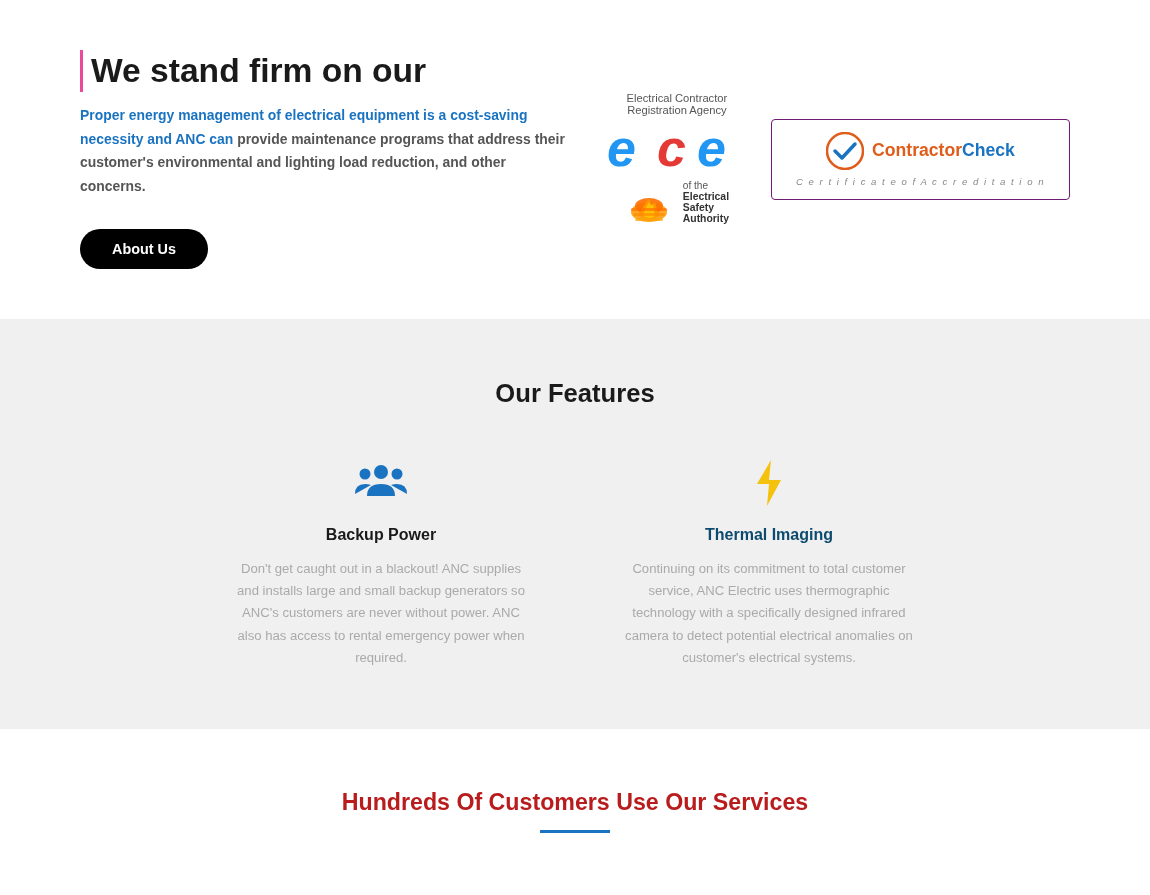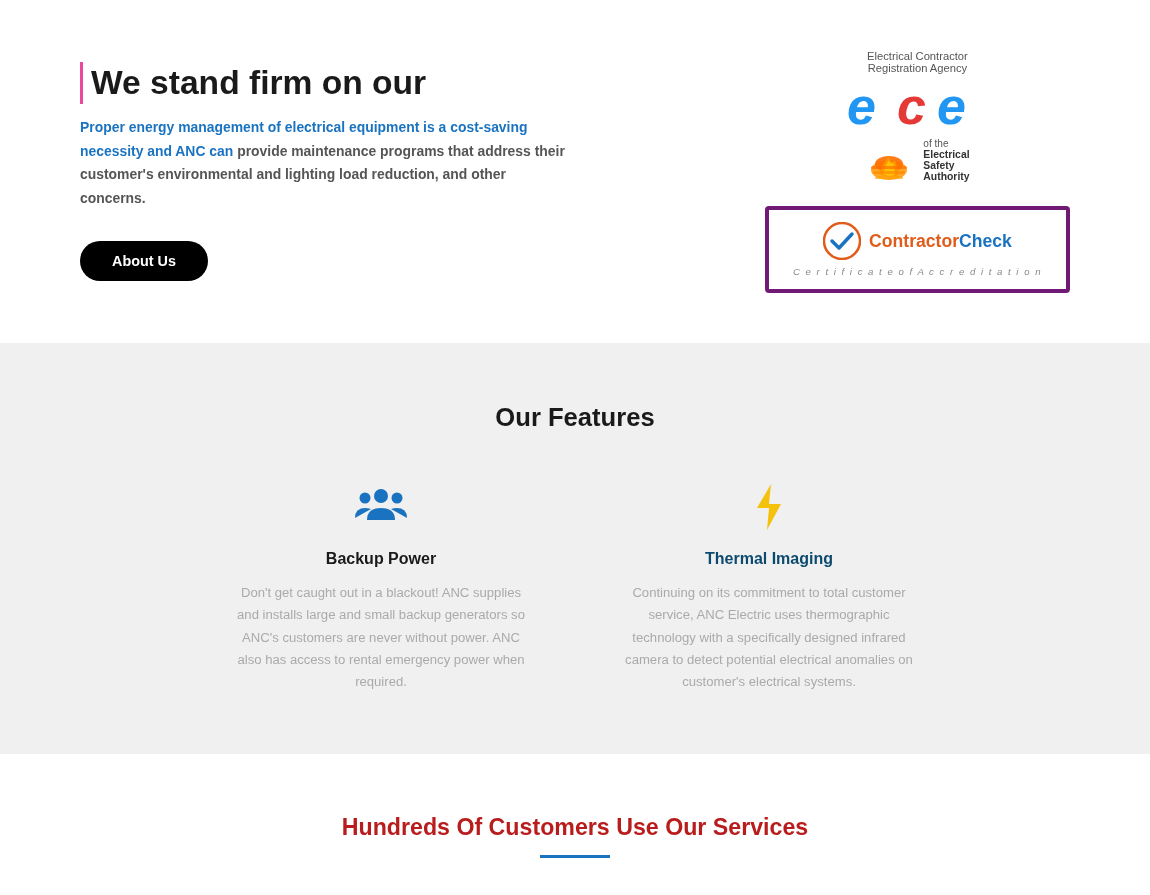--- a/index.html
+++ b/index.html
@@ -15,21 +15,21 @@
       <h1 style="font-size:2.1rem; font-weight:800; color:#1a1a1a; line-height:1.25; font-family:Arial,sans-serif;">
         <span>We stand firm on our</span><br>
       </h1>
     </div>
     <p style="font-size:0.87rem; color:#555; line-height:1.7; margin-bottom:30px; max-width:490px;font-weight:bold;">
       <span style="color:#1a73c1;">Proper energy management of electrical equipment is a cost-saving necessity and ANC can</span><span> provide maintenance programs that address their customer's environmental and lighting load reduction, and other concerns.</span>
     </p>
     <button style="background:#000000; color:#fff; border:none; border-radius:25px; padding:12px 32px; font-size:0.9rem; font-weight:700; cursor:pointer;">About Us</button>
   </div>
 
-  <div style="display:flex; flex-direction:column; align-items:center; gap:22px; min-width:280px;">
+  <div style="display:flex; flex-direction:row; align-items:center; gap:22px; min-width:280px;">
 
     <div style="text-align:center;">
       <div style="font-size:0.7rem; color:#555; margin-bottom:4px;">
         <span>Electrical Contractor</span><br>
         <span>Registration Agency</span>
       </div>
       <div style="display:flex; align-items:center; justify-content:center; gap:2px;">
 
         <div style="display:flex; align-items:center;">
 
@@ -64,21 +64,21 @@
           <div style="font-size:0.63rem; color:#555;">of the</div>
           <div style="font-size:0.65rem; color:#333; font-weight:600;">
             <span>Electrical</span><br>
             <span>Safety</span><br>
             <span>Authority</span>
           </div>
         </div>
       </div>
     </div>
 
-    <div style="border:4px solid #701a75; padding:12px 24px; border-radius:4px; text-align:center; min-width:200px;">
+    <div style="border:1px solid #701a75; padding:12px 24px; border-radius:4px; text-align:center; min-width:200px;">
       <div style="display:flex; align-items:center; justify-content:center; gap:8px;">
 
         <svg width="38" height="38" viewBox="0 0 38 38">
           <circle cx="19" cy="19" r="18" fill="none" stroke="#e05c1a" stroke-width="2.5"></circle>
           <polyline points="9,19 16,26 29,12" fill="none" stroke="#1a73c1" stroke-width="3.5" stroke-linecap="round" stroke-linejoin="round"></polyline>
         </svg>
         <div style="font-size:1.1rem; font-weight:700;">
           <span style="color:#e05c1a;">Contractor</span><span style="color:#1a73c1;">Check</span>
         </div>
       </div>

